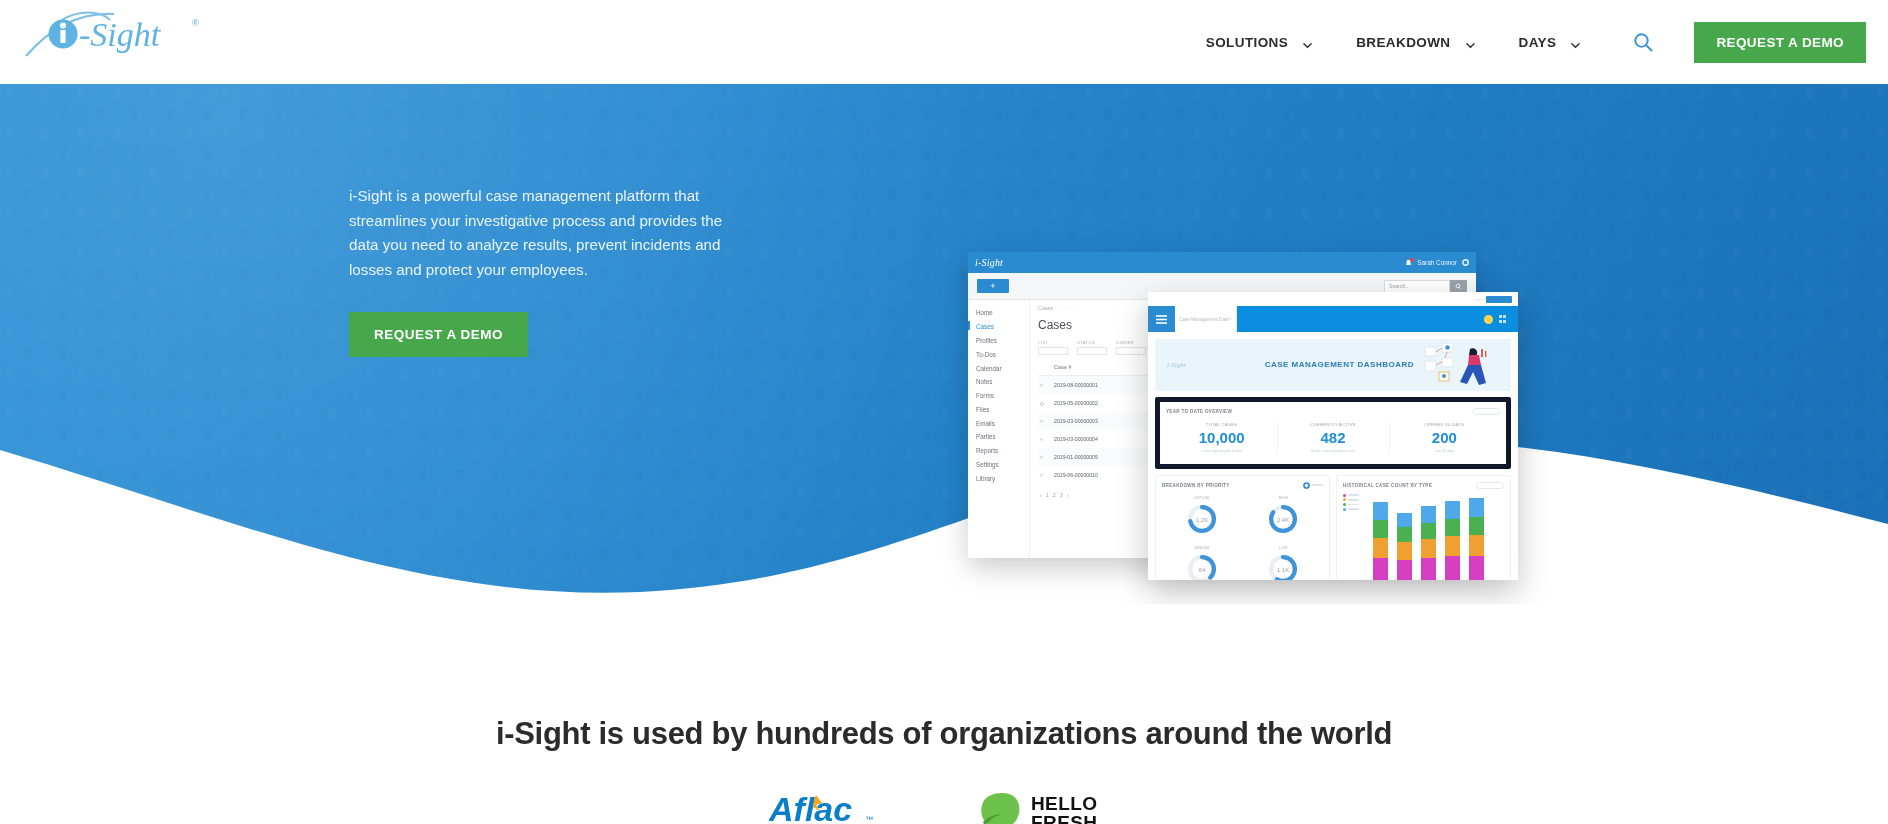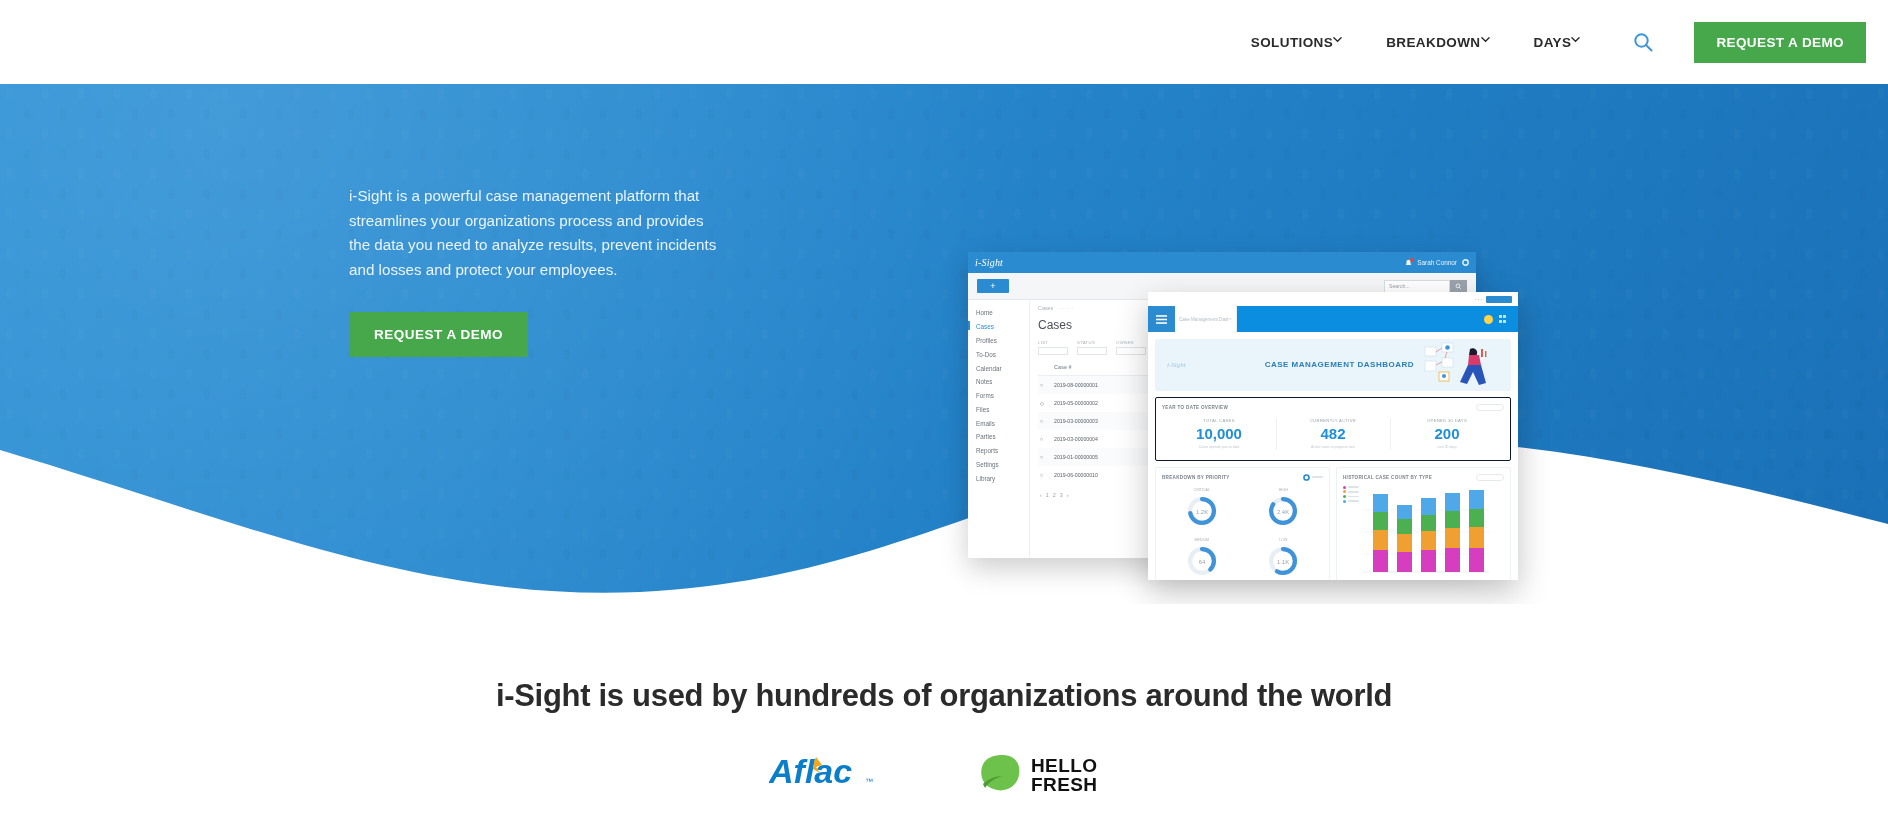--- a/index.html
+++ b/index.html
@@ -24,21 +24,21 @@
     width: 200px; height: 58px;
     display: block;
   }
   .nav {
     position: absolute; right: 0; top: 0;
     height: 84px;
     display: flex; align-items: center;
     padding-right: 22px;
   }
   .nav-item {
-    display: flex; align-items: flex-start; gap: 0;
+    display: flex; align-items: flex-end; gap: 15px;
     font-size: 13.5px; font-weight: bold;
     letter-spacing: 0.4px;
     color: #2b2b2b;
     margin-right: 44px;
     cursor: pointer;
     white-space: nowrap;
   }
   .caret { display: block; width: 9px; height: 9px; }
   .search-btn {
     margin-right: 40px; margin-left: 8px;
@@ -206,21 +206,21 @@
     height: 52px; background: #eaf4fb; border-radius: 2px;
     display: flex; align-items: center; position: relative; overflow: hidden;
     margin-bottom: 6px;
   }
   .wf-hero-logo { font-family:"Liberation Serif", serif; font-style:italic; font-size:7px; color:#9fc6e2; margin-left:12px; }
   .wf-hero-title {
     flex:1; text-align:center; font-size:8px; font-weight:bold; color:#2a7fb8;
     letter-spacing:0.5px; line-height:1.45; margin-left:-18px;
   }
   .wf-hero-art { position:absolute; right:4px; top:2px; width:84px; height:48px; }
-  .wf-card { border: 1px solid #0f172a; border-radius: 2px; background:#fff; padding: 6px; margin-bottom: 6px; }
+  .wf-card { border: 5px solid #0f172a; border-radius: 2px; background:#fff; padding: 6px; margin-bottom: 6px; }
   .wf-card-head { display:flex; align-items:center; justify-content:space-between; margin-bottom: 5px; }
   .wf-card-title { font-size: 4.6px; font-weight: bold; color: #7b838b; letter-spacing: .3px; }
   .wf-pill { width: 28px; height: 7px; border:1px solid #e4e8eb; border-radius:4px; }
   .kpis { display: flex; }
   .kpi { flex: 1; text-align: center; position: relative; padding: 2px 0 4px; }
   .kpi + .kpi:before { content:""; position:absolute; left:0; top:2px; bottom:4px; width:1px; background:#eef1f4; }
   .kpi-lbl { font-size: 4.2px; color: #9aa3ab; letter-spacing:.3px; margin-bottom: 3px; }
   .kpi-val { font-size: 15px; font-weight: bold; color: #1f8fd6; line-height:1; margin-bottom: 4px; }
   .kpi-note { font-size: 3.4px; color: #c2c9cf; line-height:1.4; }
   .wf-row { display: flex; gap: 6px; }
@@ -236,33 +236,44 @@
   
   .customers {
     position: absolute; left: 0; top: 604px;
     width: 1888px; height: 220px;
     background: #ffffff;
     text-align: center;
   }
   .cust-title {
     font-size: 31px; font-weight: bold; color: #2b2b2b;
     letter-spacing: -0.3px;
-    margin-top: 74px;
+    margin-top: 112px;
   }
   .cust-logos {
     display: flex; align-items: center; justify-content: center;
     gap: 90px; margin-top: 34px;
   }
   .logo-wrap { display: flex; align-items: flex-end; }
 </style>
 </head>
 <body>
 
 <header class="site-header">
 
+  <a class="brand">
+    <svg width="200" height="58" viewBox="0 0 200 58">
+      <path d="M4 48 C30 18, 60 4, 92 6" stroke="#7fc0e8" stroke-width="2.2" fill="none"></path>
+      <path d="M40 12 C56 2, 78 2, 88 12" stroke="#7fc0e8" stroke-width="2.2" fill="none"></path>
+      <circle cx="41" cy="26" r="14.5" fill="#5eb3e4"></circle>
+      <circle cx="41" cy="17.5" r="3.1" fill="#ffffff"></circle>
+      <rect x="38.4" y="22" width="5.2" height="13" fill="#ffffff"></rect>
+      <text x="57" y="38" font-family="Liberation Serif, serif" font-style="italic" font-size="34" fill="#5eb3e4">-Sight</text>
+      <text x="170" y="18" font-family="Liberation Sans, sans-serif" font-size="9" fill="#5eb3e4">®</text>
+    </svg>
+  </a>
 
   <nav class="nav">
 
     <div class="nav-item">
       <span>SOLUTIONS</span>
       <svg class="caret" viewBox="0 0 10 10">
         <path d="M1 3 L5 7 L9 3" stroke="#2b2b2b" stroke-width="1.5" fill="none" stroke-linecap="round"></path>
       </svg>
     </div>
 
@@ -289,21 +300,21 @@
 
     <button class="demo-btn">REQUEST A DEMO</button>
   </nav>
 </header>
 
 <section class="hero">
   <div class="hero-texture"></div>
   <div class="hero-texture2"></div>
 
   <div class="hero-copy">
-    <p class="hero-sub">i-Sight is a powerful case management platform that streamlines your organizations process and provides the data you need to analyze results, prevent incidents and losses and protect your employees.</p>
+    <p class="hero-sub">i-Sight is a powerful case management platform that streamlines your investigative process and provides the data you need to analyze results, prevent incidents and losses and protect your employees.</p>
     <button class="hero-cta">REQUEST A DEMO</button>
   </div>
 
   <div class="mockup">
 
     <div class="win-back">
       <div class="wb-topbar">
         <span class="wb-logo">i-Sight</span>
         <span class="wb-user">
           <span class="wb-bell">

